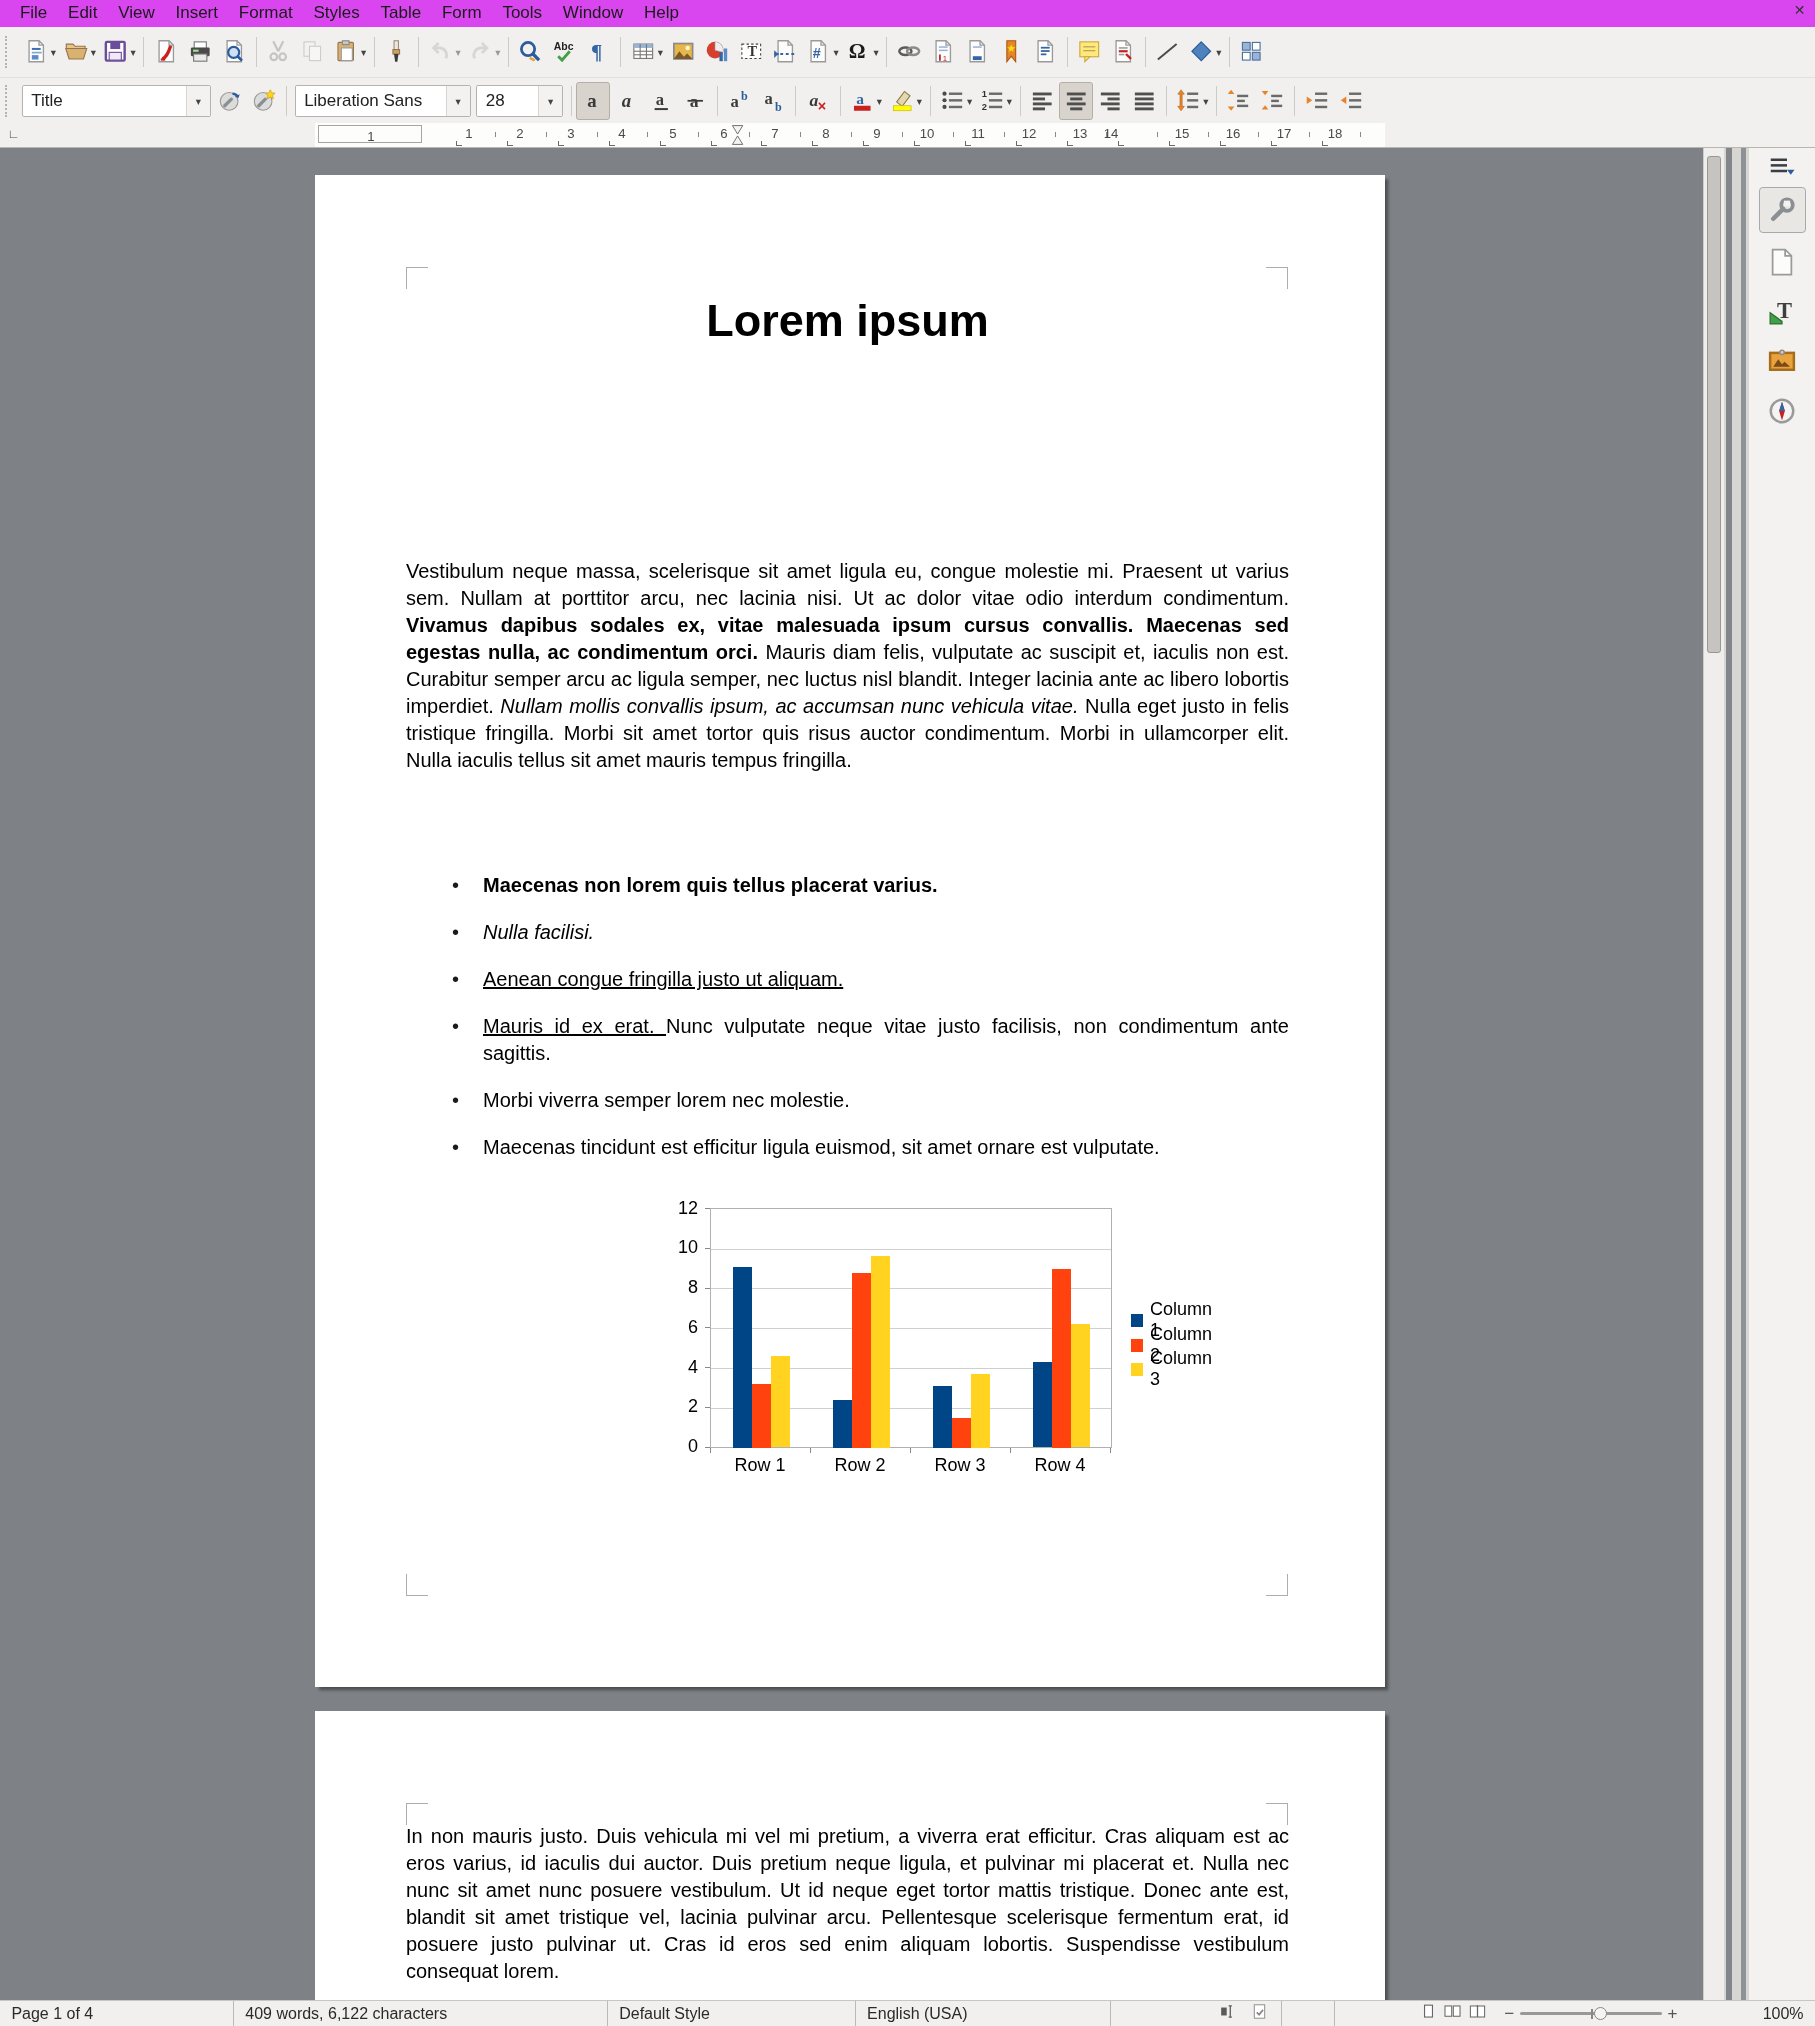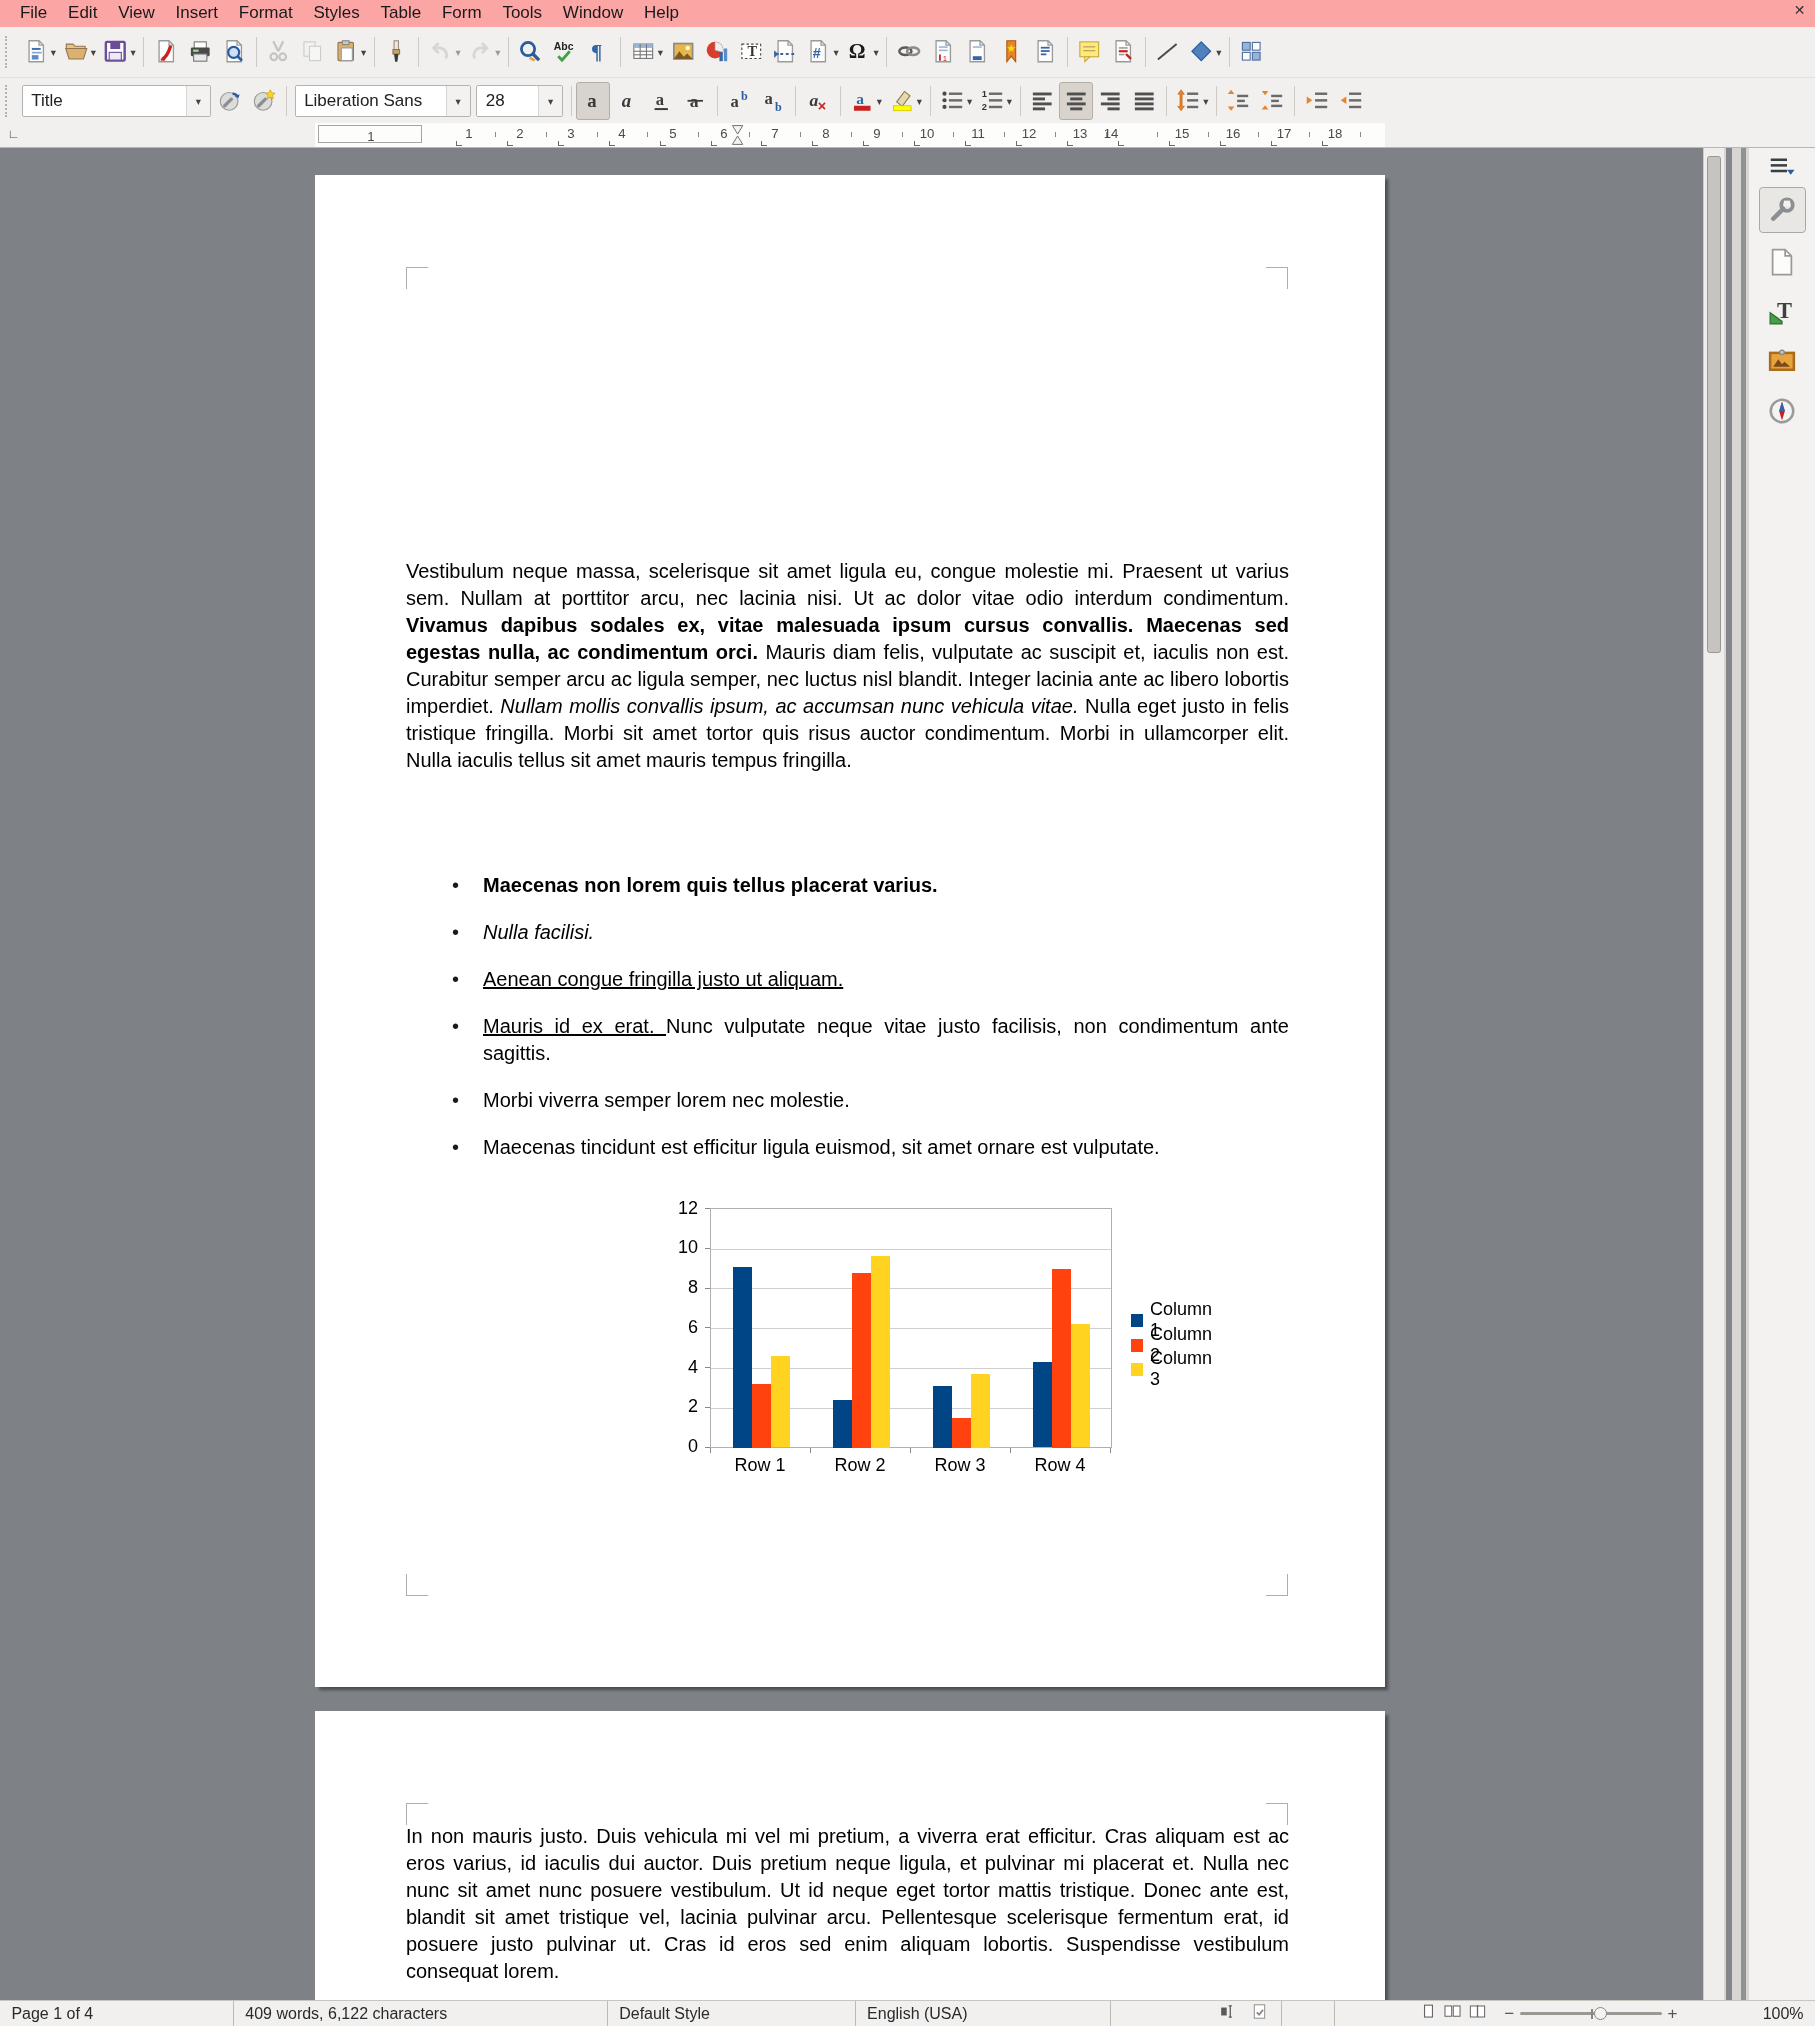--- a/index.html
+++ b/index.html
@@ -1,18 +1,18 @@
 <!DOCTYPE html>
 <html style="font-size:15px"><head>
 <meta charset="utf-8">
 <style>
   html,body{margin:0;padding:0;background:#555;}
   .app{position:relative;width:1815px;height:2026px;background:#f1f0ee;font-family:"Liberation Sans",sans-serif;overflow:hidden;color:#1a1a1a;}
   
-  .menubar{position:absolute;left:0;top:0;width:100%;height:26.5px;display:flex;align-items:center;padding-left:9.5px;box-sizing:border-box;background:#fca5a5;}
+  .menubar{position:absolute;left:0;top:0;width:100%;height:26.5px;display:flex;align-items:center;padding-left:9.5px;box-sizing:border-box;background:#d946ef;}
   .menu-item{font-size:17px;padding:0 10.4px;color:#1a1a1a;cursor:default;}
   .close-doc{position:absolute;right:9.5px;top:1.9px;font-size:14px;color:#333;}
   
   .toolbar{position:absolute;left:0;top:26.5px;width:100%;height:51px;display:flex;align-items:center;background:#f1f0ee;border-bottom:0.9px solid #e3e1dd;box-sizing:border-box;}
   .fmtbar{position:absolute;left:0;top:78px;width:100%;height:45px;display:flex;align-items:center;background:#f1f0ee;box-sizing:border-box;}
   .grip{width:5.7px;height:32px;border-left:2.8px dotted #b6b2ac;margin:0 6.6px 0 4.7px;}
   .tbtn{position:relative;display:flex;align-items:center;justify-content:center;height:38px;min-width:34px;padding:0 1.9px;border:0.9px solid transparent;border-radius:2.8px;background:transparent;}
   .tbtn.active{background:#d8d3cc;border-color:#b3aea6;}
   .tbtn.disabled{filter:grayscale(1);opacity:.5;}
   .ico{width:28px;height:28px;display:inline-flex;align-items:center;justify-content:center;}
@@ -733,20 +733,21 @@
 
   <div class="workspace">
     <div class="canvas">
 
       <div class="page page1">
         <div class="cmark cm-tl" style="left:91px;top:92px;"></div>
         <div class="cmark cm-tr" style="right:97px;top:92px;"></div>
         <div class="cmark cm-bl" style="left:91px;top:1399px;"></div>
         <div class="cmark cm-br" style="right:97px;top:1399px;"></div>
         <div class="content">
+          <div class="doc-title">Lorem ipsum</div>
           <div class="doc-para p1" id="para1"><span>Vestibulum neque massa, scelerisque sit amet ligula eu, congue molestie mi. Praesent ut varius sem. Nullam at porttitor arcu, nec lacinia nisi. Ut ac dolor vitae odio interdum condimentum. </span><span class="b">Vivamus dapibus sodales ex, vitae malesuada ipsum cursus convallis. Maecenas sed egestas nulla, ac condimentum orci. </span><span>Mauris diam felis, vulputate ac suscipit et, iaculis non est. Curabitur semper arcu ac ligula semper, nec luctus nisl blandit. Integer lacinia ante ac libero lobortis imperdiet. </span><span class="i">Nullam mollis convallis ipsum, ac accumsan nunc vehicula vitae. </span><span>Nulla eget justo in felis tristique fringilla. Morbi sit amet tortor quis risus auctor condimentum. Morbi in ullamcorper elit. Nulla iaculis tellus sit amet mauris tempus fringilla.</span></div>
           <div class="bullets" id="bullets">
               <div class="bullet-item">
                 <span class="bullet-marker">•</span>
                 <div class="bullet-text"><span class="b">Maecenas non lorem quis tellus placerat varius.</span></div>
               </div>
               <div class="bullet-item">
                 <span class="bullet-marker">•</span>
                 <div class="bullet-text"><span class="i">Nulla facilisi.</span></div>
               </div>

